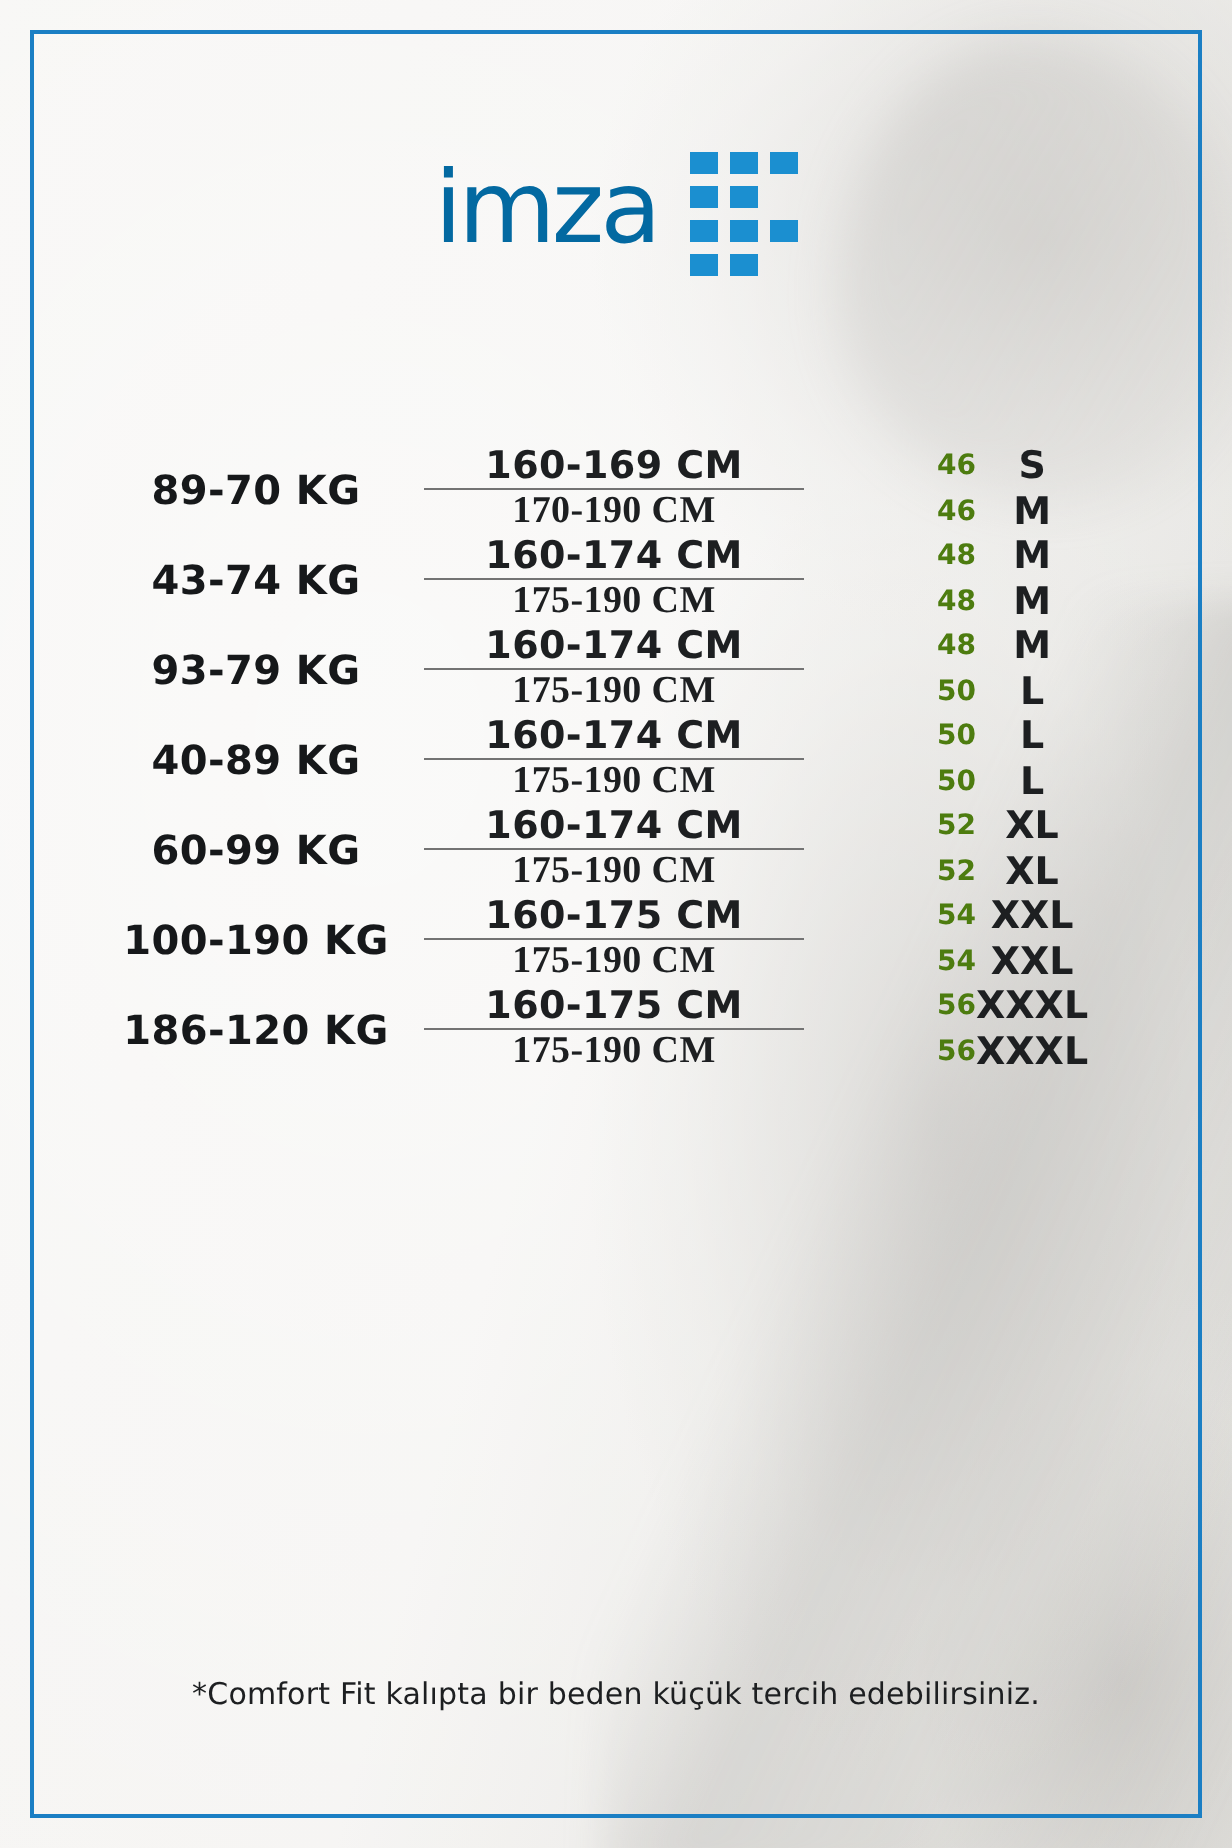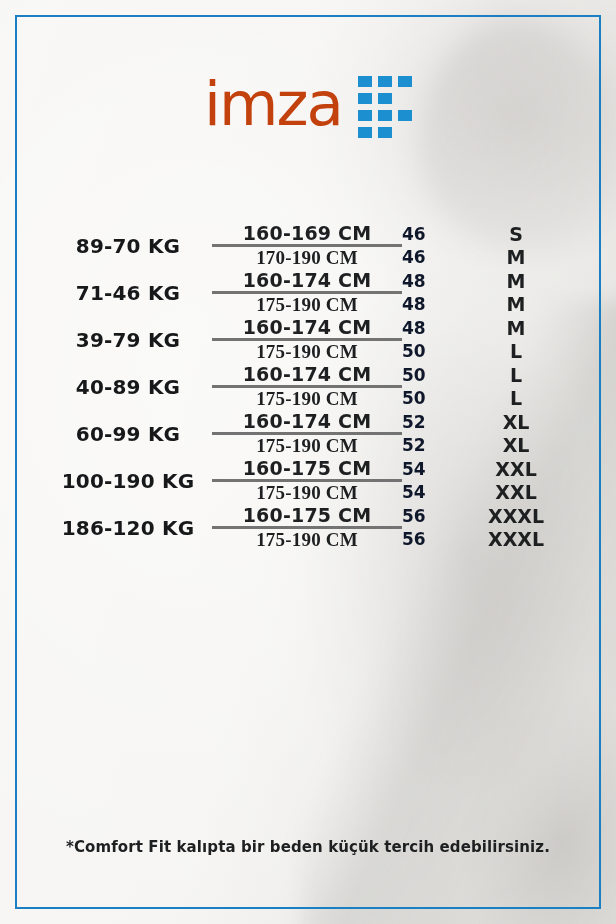--- a/index.html
+++ b/index.html
@@ -67,24 +67,24 @@
     left: 0;
     right: 0;
     top: 70px;
     display: flex;
     align-items: center;
     justify-content: center;
     gap: 16px;
   }
   #logo-wordmark {
     font-family: "DejaVu Sans", "Liberation Sans", sans-serif;
-    font-size: 61px;
+    font-size: 50px;
     font-weight: 400;
     letter-spacing: -2px;
-    color: #c2410c;
+    color: #0369a1;
     line-height: 0.9;
   }
   #logo-dots {
     display: grid;
     grid-template-columns: repeat(3, 14px);
     grid-template-rows: repeat(4, 11px);
     gap: 6px 6px;
     margin-top: 6px;
   }
   .dot {
@@ -115,28 +115,28 @@
     letter-spacing: 0.2px;
   }
   .height-cell {
     width: 190px;
     text-align: center;
     font-size: 19px;
     font-weight: bold;
     color: #1d1f21;
     letter-spacing: 0.2px;
     padding: 9px 0;
-    border-bottom: 3px solid #737373;
+    border-bottom: 1px solid #737373;
   }
   .num-cell {
     width: 86px;
-    text-align: left;
-    font-size: 17px;
-    font-weight: bold;
-    color: #0f172a;
+    text-align: right;
+    font-size: 14px;
+    font-weight: bold;
+    color: #4d7c0f;
     padding: 9px 0;
   }
   .size-cell {
     text-align: center;
     font-size: 19px;
     font-weight: bold;
     color: #1d1f21;
     padding: 9px 0;
   }
   tr.last-of-group .height-cell { border-bottom: none; font-family: Liberation Serif, serif; }
@@ -144,21 +144,21 @@
   tr.group-start td { padding-top: 10px; }
 
   
   #footnote {
     position: absolute;
     left: 0;
     right: 0;
     bottom: 68px;
     text-align: center;
     font-size: 15px;
-    font-weight: bold;
+    font-weight: normal;
     color: #1d1f21;
     letter-spacing: 0.1px;
   }
 </style>
 </head>
 <body>
 
 <div id="photo-backdrop">
   <div id="photo-head"></div>
   <div id="photo-shoulder"></div>
@@ -192,32 +192,32 @@
         <td class="height-cell">160-169 CM</td>
         <td class="num-cell">46</td>
         <td class="size-cell">S</td>
       </tr>
       <tr class="group-end last-of-group">
         <td class="height-cell">170-190 CM</td>
         <td class="num-cell">46</td>
         <td class="size-cell">M</td>
       </tr>
       <tr class="group-start">
-        <td class="weight-cell" rowspan="2">71-46 KG</td>
+        <td class="weight-cell" rowspan="2">43-74 KG</td>
         <td class="height-cell">160-174 CM</td>
         <td class="num-cell">48</td>
         <td class="size-cell">M</td>
       </tr>
       <tr class="group-end last-of-group">
         <td class="height-cell">175-190 CM</td>
         <td class="num-cell">48</td>
         <td class="size-cell">M</td>
       </tr>
       <tr class="group-start">
-        <td class="weight-cell" rowspan="2">39-79 KG</td>
+        <td class="weight-cell" rowspan="2">93-79 KG</td>
         <td class="height-cell">160-174 CM</td>
         <td class="num-cell">48</td>
         <td class="size-cell">M</td>
       </tr>
       <tr class="group-end last-of-group">
         <td class="height-cell">175-190 CM</td>
         <td class="num-cell">50</td>
         <td class="size-cell">L</td>
       </tr>
       <tr class="group-start">

